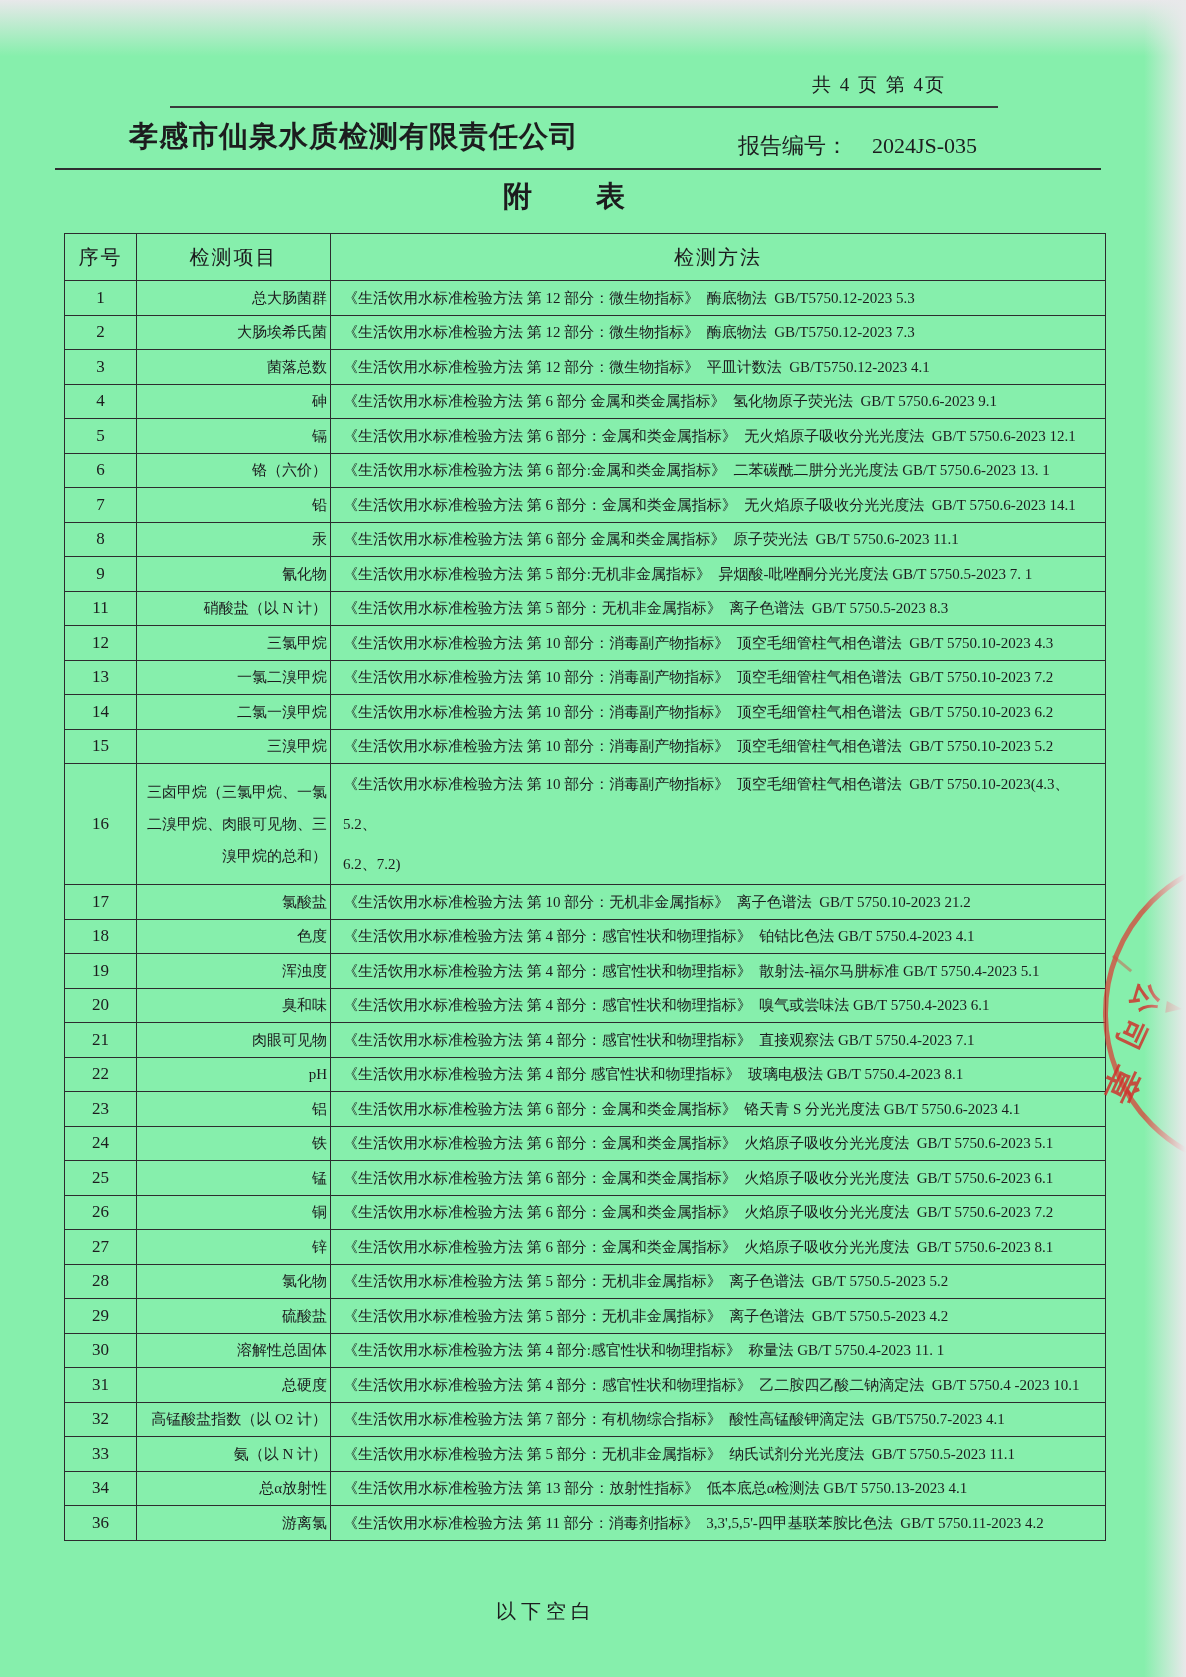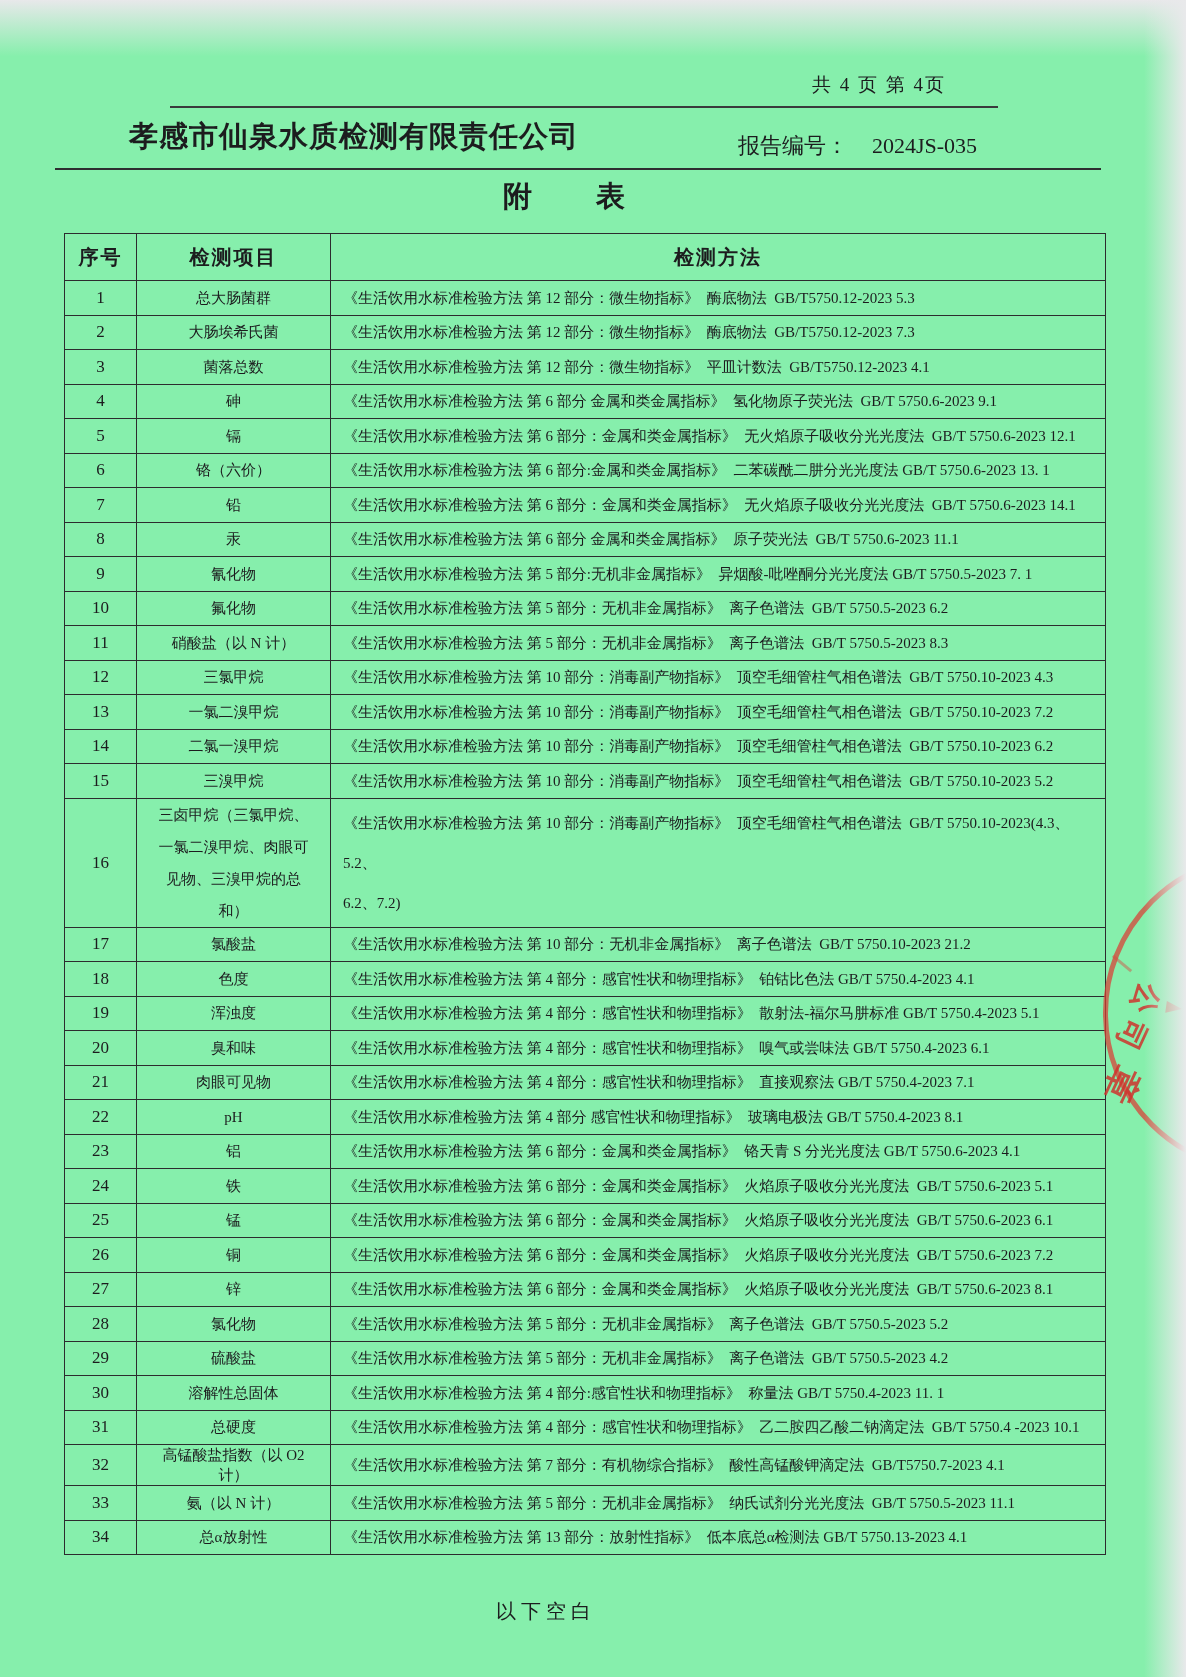--- a/index.html
+++ b/index.html
@@ -19,25 +19,25 @@
     font-family:Liberation Serif, serif;letter-spacing:1px;}
   .report-no{position:absolute;top:131px;left:738px;font-size:22px;}
   .report-no .val{margin-left:24px;}
   .rule-bottom{position:absolute;top:168px;left:55px;width:1046px;height:2px;background:#2e2e30;}
   .doc-title{position:absolute;top:177px;left:0;width:1130px;text-align:center;
     font-size:29px;font-weight:bold;letter-spacing:2px;}
 
   table.methods{position:absolute;top:233px;left:64px;width:1041px;
     border-collapse:collapse;table-layout:fixed;}
   .methods th,.methods td{border:1.6px solid #2c2c2e;overflow:hidden;}
-  .methods thead th{height:44px;font-size:20px;font-weight:bold;letter-spacing:2px;text-align:center;}
+  .methods thead th{height:44px;font-size:20px;font-weight:normal;letter-spacing:2px;text-align:center;}
   .methods tbody tr{height:34.5px;}
   .methods tbody tr.tall{height:103px;}
   td.c-no{text-align:center;font-size:17px;}
-  td.c-item{text-align:center;font-size:15px;padding:0 20px;line-height:20px;}
+  td.c-item{text-align:right;font-size:15px;padding:0 3px;line-height:20px;}
   tr.tall td.c-item{line-height:32px;}
   td.c-method{font-size:15px;padding:0 8px 0 12px;white-space:pre-wrap;line-height:18px;}
   tr.tall td.c-method{line-height:40px;}
 
   .footer-note{position:absolute;top:1598px;left:0;width:1092px;text-align:center;
     font-size:20px;letter-spacing:5px;}
 
   .seal-arc{position:absolute;left:1103px;top:853px;width:310px;height:310px;
     border:5px solid rgba(219,59,51,.72);border-radius:50%;}
   .seal-ch{position:absolute;color:rgba(206,52,45,.85);font-weight:bold;
@@ -120,25 +120,20 @@
           <td class="c-no">8</td>
           <td class="c-item">汞</td>
           <td class="c-method">《生活饮用水标准检验方法 第 6 部分 金属和类金属指标》  原子荧光法  GB/T 5750.6-2023 11.1</td>
         </tr>
         <tr>
           <td class="c-no">9</td>
           <td class="c-item">氰化物</td>
           <td class="c-method">《生活饮用水标准检验方法 第 5 部分:无机非金属指标》  异烟酸-吡唑酮分光光度法 GB/T 5750.5-2023 7. 1</td>
         </tr>
         <tr>
-          <td class="c-no">10</td>
-          <td class="c-item">氟化物</td>
-          <td class="c-method">《生活饮用水标准检验方法 第 5 部分：无机非金属指标》  离子色谱法  GB/T 5750.5-2023 6.2</td>
-        </tr>
-        <tr>
           <td class="c-no">11</td>
           <td class="c-item">硝酸盐（以 N 计）</td>
           <td class="c-method">《生活饮用水标准检验方法 第 5 部分：无机非金属指标》  离子色谱法  GB/T 5750.5-2023 8.3</td>
         </tr>
         <tr>
           <td class="c-no">12</td>
           <td class="c-item">三氯甲烷</td>
           <td class="c-method">《生活饮用水标准检验方法 第 10 部分：消毒副产物指标》  顶空毛细管柱气相色谱法  GB/T 5750.10-2023 4.3</td>
         </tr>
         <tr>
@@ -244,20 +239,25 @@
         </tr>
         <tr>
           <td class="c-no">33</td>
           <td class="c-item">氨（以 N 计）</td>
           <td class="c-method">《生活饮用水标准检验方法 第 5 部分：无机非金属指标》  纳氏试剂分光光度法  GB/T 5750.5-2023 11.1</td>
         </tr>
         <tr>
           <td class="c-no">34</td>
           <td class="c-item">总α放射性</td>
           <td class="c-method">《生活饮用水标准检验方法 第 13 部分：放射性指标》  低本底总α检测法 GB/T 5750.13-2023 4.1</td>
+        </tr>
+        <tr>
+          <td class="c-no">36</td>
+          <td class="c-item">游离氯</td>
+          <td class="c-method">《生活饮用水标准检验方法 第 11 部分：消毒剂指标》  3,3',5,5'-四甲基联苯胺比色法  GB/T 5750.11-2023 4.2</td>
         </tr>
       </tbody>
   </table>
 
   <div class="footer-note">以下空白</div>
 
   <div class="seal-arc"></div>
   <div class="seal-smudge"></div>
   <div class="seal-pointer"></div>
   <span class="seal-ch s1">公</span>

